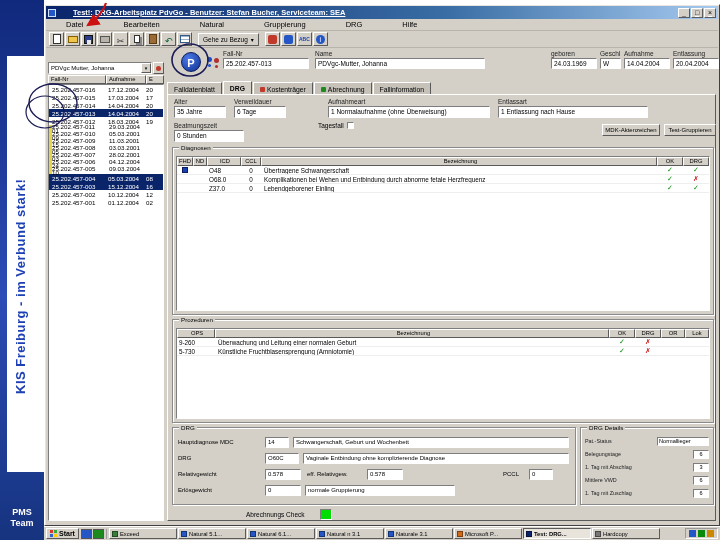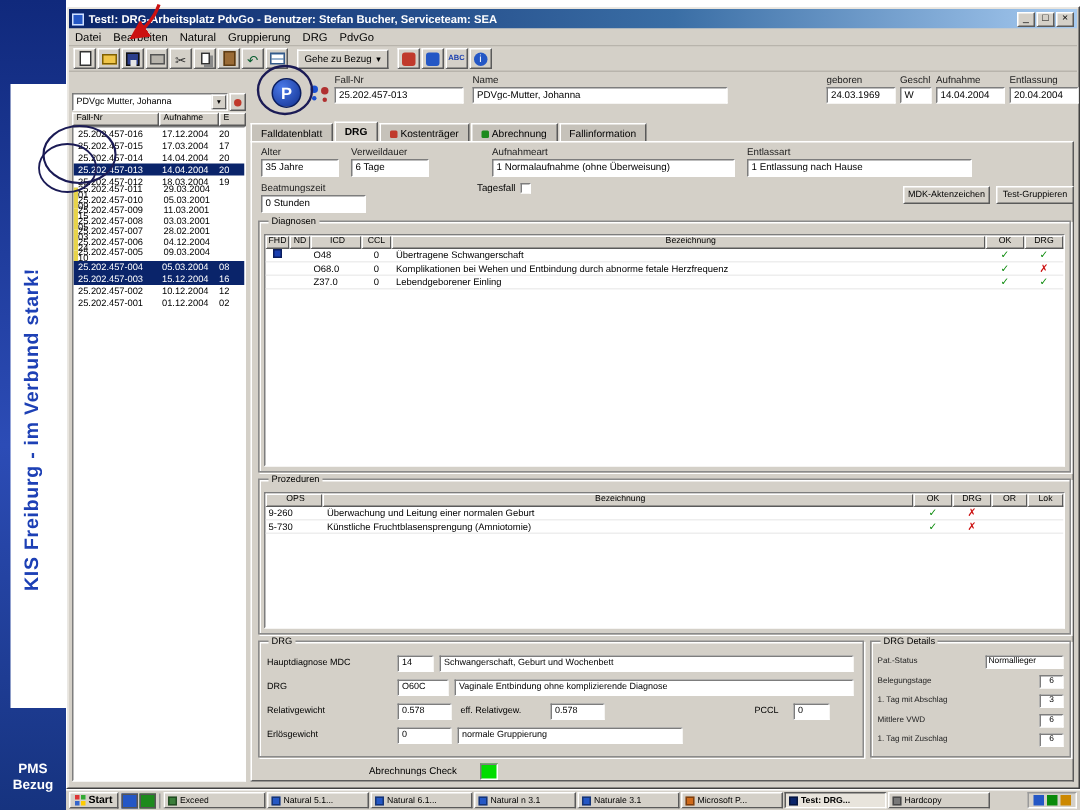--- a/index.html
+++ b/index.html
@@ -12,29 +12,29 @@
   .sidebar-panel{position:absolute;left:7px;top:56px;width:37px;height:416px;background:#fff;}
   .vtext{position:absolute;left:13px;top:64px;height:330px;color:#1d40b5;font-weight:bold;font-size:13px;
     writing-mode:vertical-rl;transform:rotate(180deg);white-space:nowrap;letter-spacing:.5px;}
   .team{position:absolute;left:0;top:507px;width:44px;text-align:center;color:#fff;font-weight:bold;
     font-size:9px;line-height:1.25;}
 
   
   .window{position:absolute;left:44px;top:4px;width:676px;height:522px;background:#d4d0c8;
     border:1px solid;border-color:#fff #404040 #404040 #fff;box-shadow:inset 1px 1px 0 #e9e5de;}
   .titlebar{position:absolute;left:1px;top:1px;right:1px;height:13px;display:flex;align-items:center;
-    background:linear-gradient(90deg,#0a246a,#3a6ea5 60%,#a6caf0);color:#fff;padding:0 2px;gap:3px;}
+    background:linear-gradient(90deg,#0a246a,#3a6ea5 60%,#a6caf0);color:#fff;padding:0 2px;gap:17px;text-decoration:underline;}
   .wicon{width:8px;height:8px;background:#2457c5;border:1px solid #cfe0ff;flex:0 0 auto;}
   .wtitle{font-size:7.5px;font-weight:bold;white-space:nowrap;overflow:hidden;flex:1;}
   .wbtns{display:flex;gap:1px;}
   .wb{width:12px;height:10px;background:#d4d0c8;border:1px solid;border-color:#fff #5a5a5a #5a5a5a #fff;
     font-size:7px;line-height:8px;text-align:center;color:#000;}
   .menubar{position:absolute;left:1px;top:14px;right:1px;height:12px;background:#d4d0c8;display:flex;
     align-items:center;border-bottom:1px solid #b8b4ac;}
-  .menu-item{font-size:7.5px;padding:0 4px;}
+  .menu-item{font-size:7.5px;padding:0 20px;}
   .toolbarrow{position:absolute;left:1px;top:26px;right:1px;height:17px;background:#d4d0c8;display:flex;
     align-items:center;gap:2px;padding-left:3px;border-bottom:1px solid #b8b4ac;}
   .ticons{display:flex;gap:1px;align-items:center;}
   .tbtn{width:15px;height:14px;background:#d4d0c8;border:1px solid;border-color:#fff #5a5a5a #5a5a5a #fff;
     display:inline-flex;align-items:center;justify-content:center;}
   .ic{display:inline-block;position:relative;}
   .ic-page{width:8px;height:10px;background:#fff;border:1px solid #333;}
   .ic-folder{width:10px;height:7px;background:#f0c64a;border:1px solid #806000;}
   .ic-save{width:9px;height:9px;background:#2b3e8c;border:1px solid #111;}
   .ic-save::after{content:"";position:absolute;left:2px;top:4px;width:4px;height:4px;background:#e6e6e6;}
@@ -198,42 +198,42 @@
 </head>
 <body>
 
 <div id="slide">
 
   <div class="sidebar">
     <div class="sidebar-panel"></div>
     <div class="vtext">KIS Freiburg - im Verbund stark!</div>
     <div class="team">
       <div>PMS</div>
-      <div>Bezug</div>
+      <div>Team</div>
     </div>
   </div>
 
   <div class="window">
     <div class="titlebar">
       <span class="wicon"></span>
       <span class="wtitle">Test!: DRG-Arbeitsplatz PdvGo - Benutzer: Stefan Bucher, Serviceteam: SEA</span>
       <span class="wbtns">
         <span class="wb">_</span>
         <span class="wb">□</span>
         <span class="wb">×</span>
       </span>
     </div>
 
     <div class="menubar">
         <span class="menu-item">Datei</span>
         <span class="menu-item">Bearbeiten</span>
         <span class="menu-item">Natural</span>
         <span class="menu-item">Gruppierung</span>
         <span class="menu-item">DRG</span>
-        <span class="menu-item">PdvGo</span>
+        <span class="menu-item">Hilfe</span>
       </div>
 
     <div class="toolbarrow">
       <span class="ticons">
           <span class="tbtn">
             <span class="ic ic-page"></span>
           </span>
           <span class="tbtn">
             <span class="ic ic-folder"></span>
           </span>

